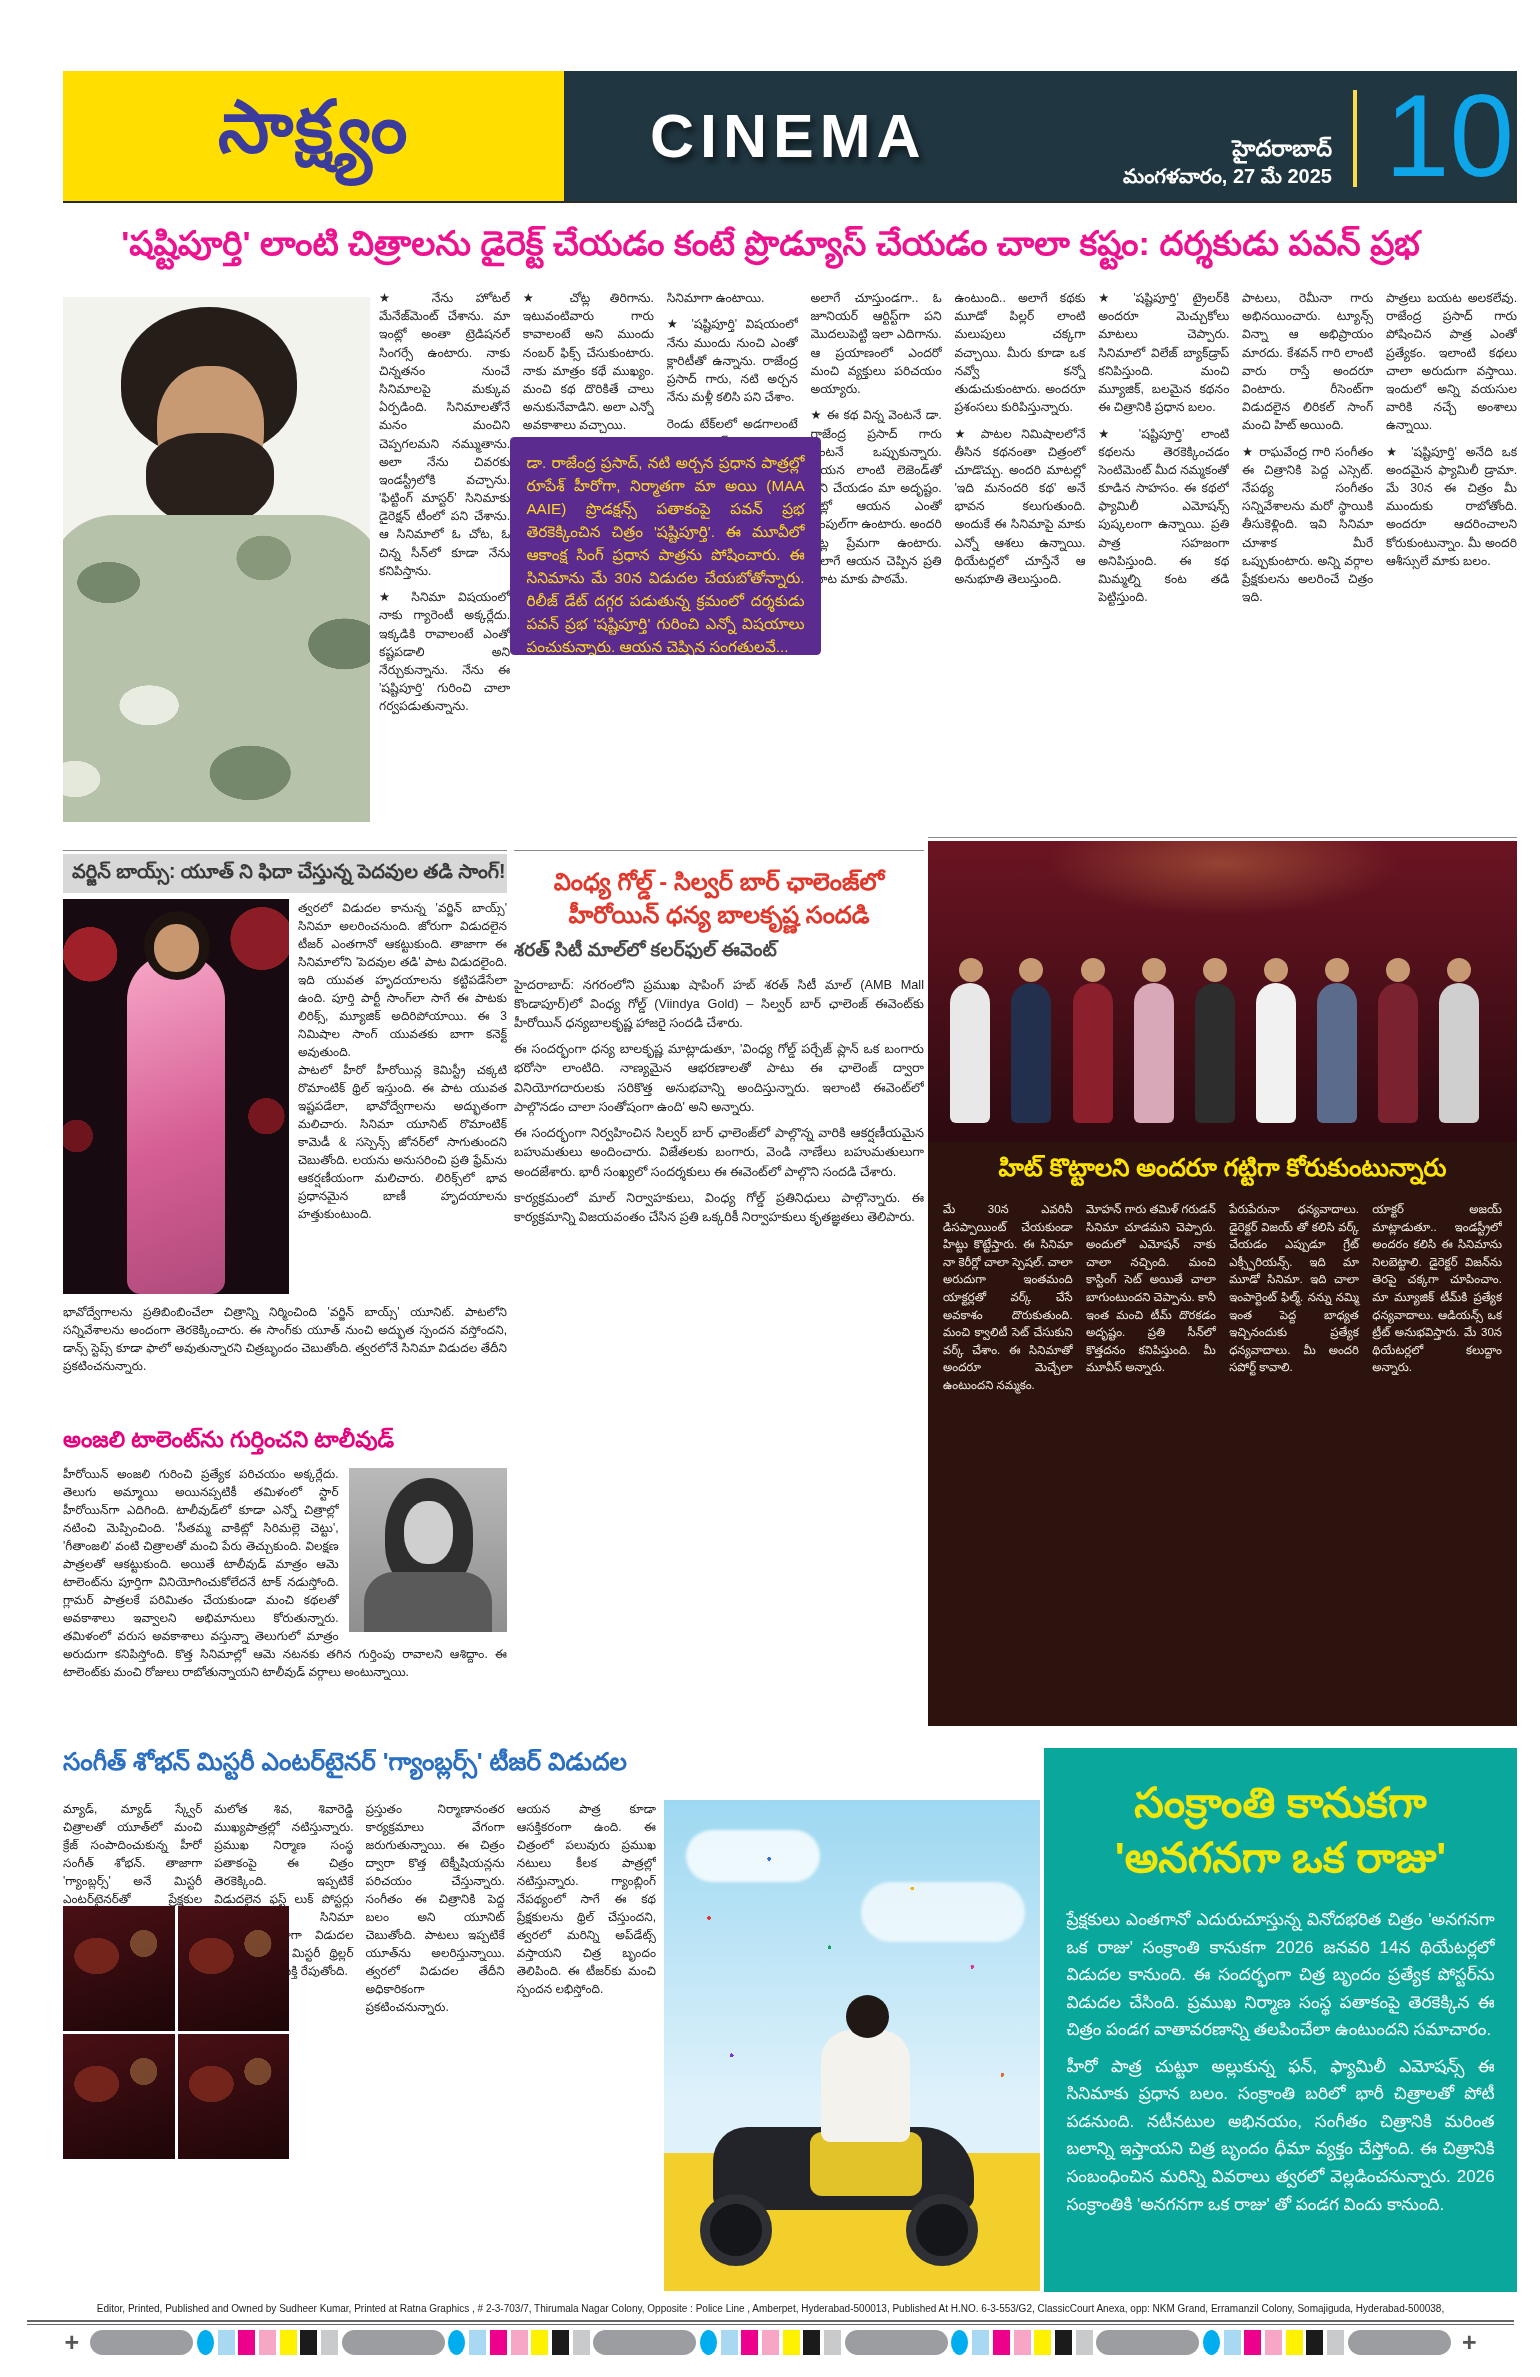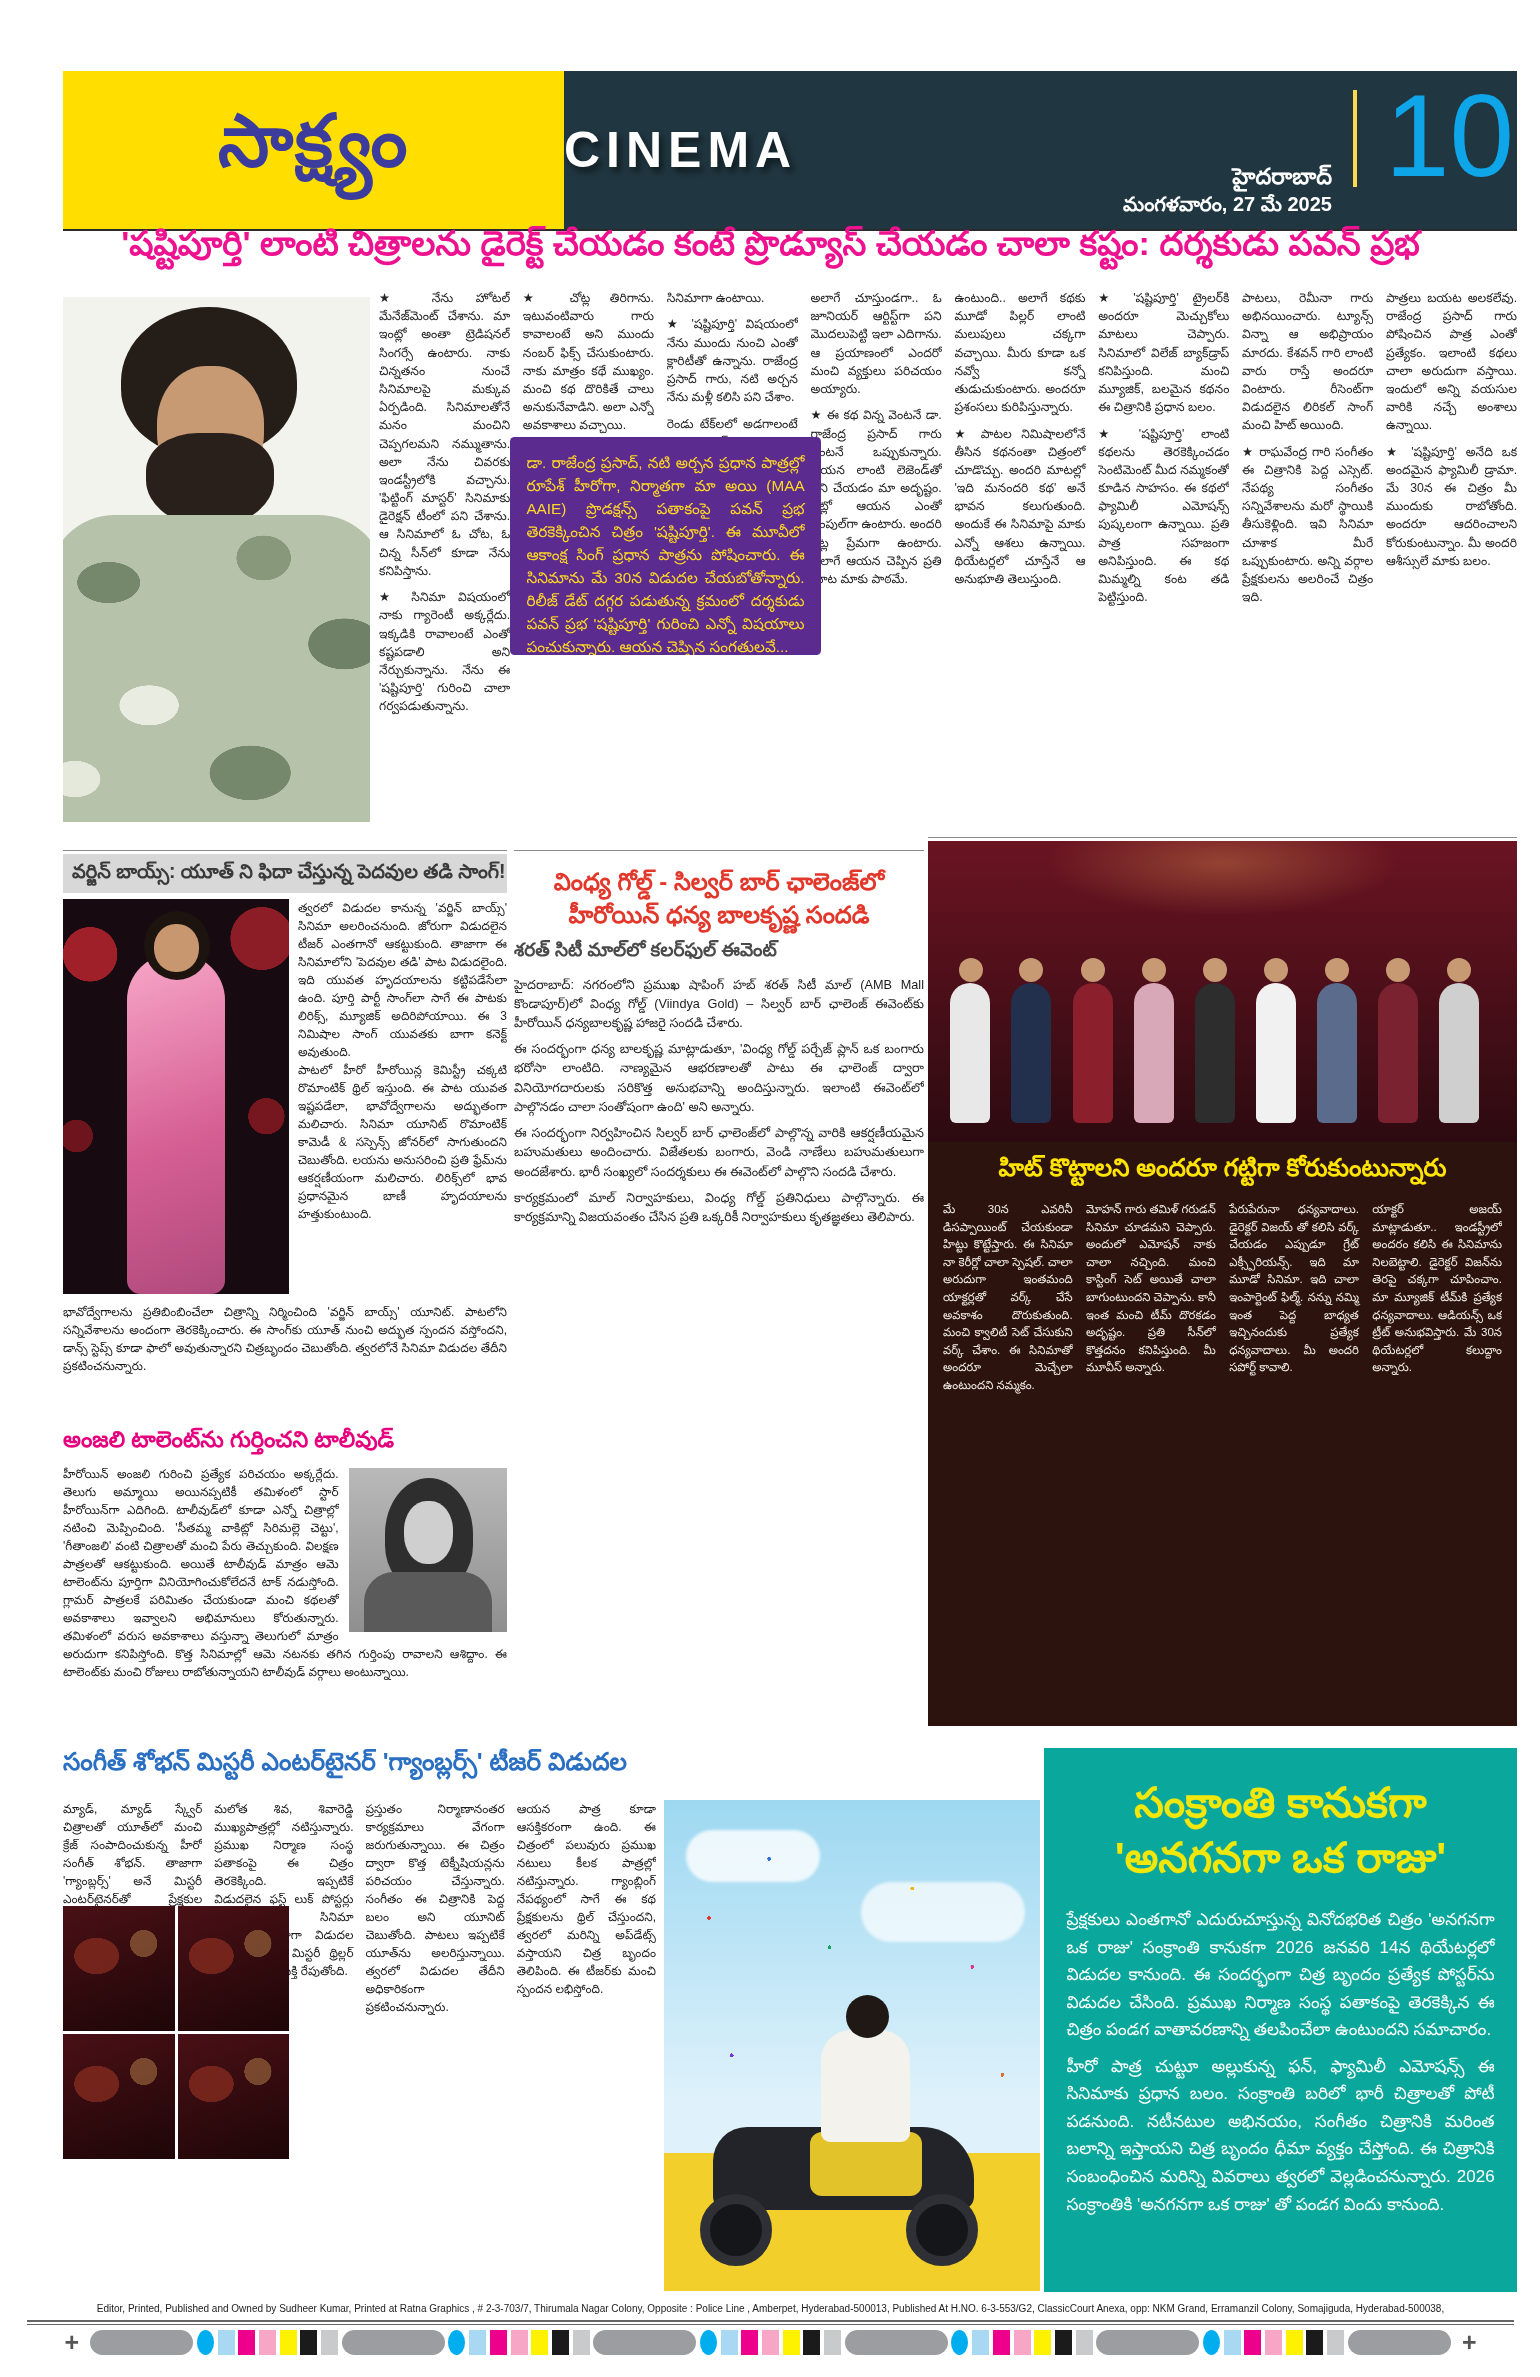--- a/index.html
+++ b/index.html
@@ -1,24 +1,24 @@
 <!DOCTYPE html>
 <html style="font-size:12px"><head>
 <meta charset="utf-8">
 <style>
   *{margin:0;padding:0;box-sizing:border-box}
   html,body{width:1541px;background:#fff}
   body{position:relative;height:2377px;font-family:"Liberation Sans","DejaVu Sans",sans-serif;color:#1c1c1c;overflow:hidden}
 
   
-  .masthead{position:absolute;left:63px;top:71px;width:1454px;height:160px;display:flex;border-bottom:2.2px solid #2a2a2a}
+  .masthead{position:absolute;left:63px;top:71px;width:1454px;height:132px;display:flex;border-bottom:2.2px solid #2a2a2a}
   .logo-box{width:501px;background:#ffde00;display:flex;align-items:center;justify-content:center}
   .logo-box span{color:#3c3c9c;font-size:73px;font-weight:bold;letter-spacing:1.5px}
   .cinema-box{flex:1;background:#203640;position:relative;display:flex;align-items:center}
-  .cinema-title{color:#fff;font-size:50px;font-weight:bold;letter-spacing:6px;text-shadow:3.7px 4.5px 6px rgba(0,0,0,.5)}
+  .cinema-title{color:#fff;font-size:61px;font-weight:bold;letter-spacing:6px;margin-left:86px;text-shadow:3.7px 4.5px 6px rgba(0,0,0,.5)}
   .date-block{position:absolute;right:185px;bottom:12px;text-align:right;color:#fff;line-height:1.3}
   .date-block .city{font-size:22.4px;font-weight:bold}
   .date-block .date{font-size:20px;font-weight:bold}
   .vline{position:absolute;right:160px;top:19.4px;width:4.5px;height:97px;background:#ffd84d}
   .pagenum{position:absolute;right:3px;top:1.5px;color:#0ea5e9;font-size:116px;font-weight:normal;line-height:1.1}
 
   
   .lead-headline{position:absolute;left:0;top:224px;width:100%;text-align:center;color:#ee1190;font-size:34px;font-weight:bold}
   .lead{position:absolute;left:63px;top:289px;width:1454px;height:555px}
   .lead-photo{position:absolute;left:0;top:7.5px;width:307px;height:525px;background:#f3f3ee;overflow:hidden}

